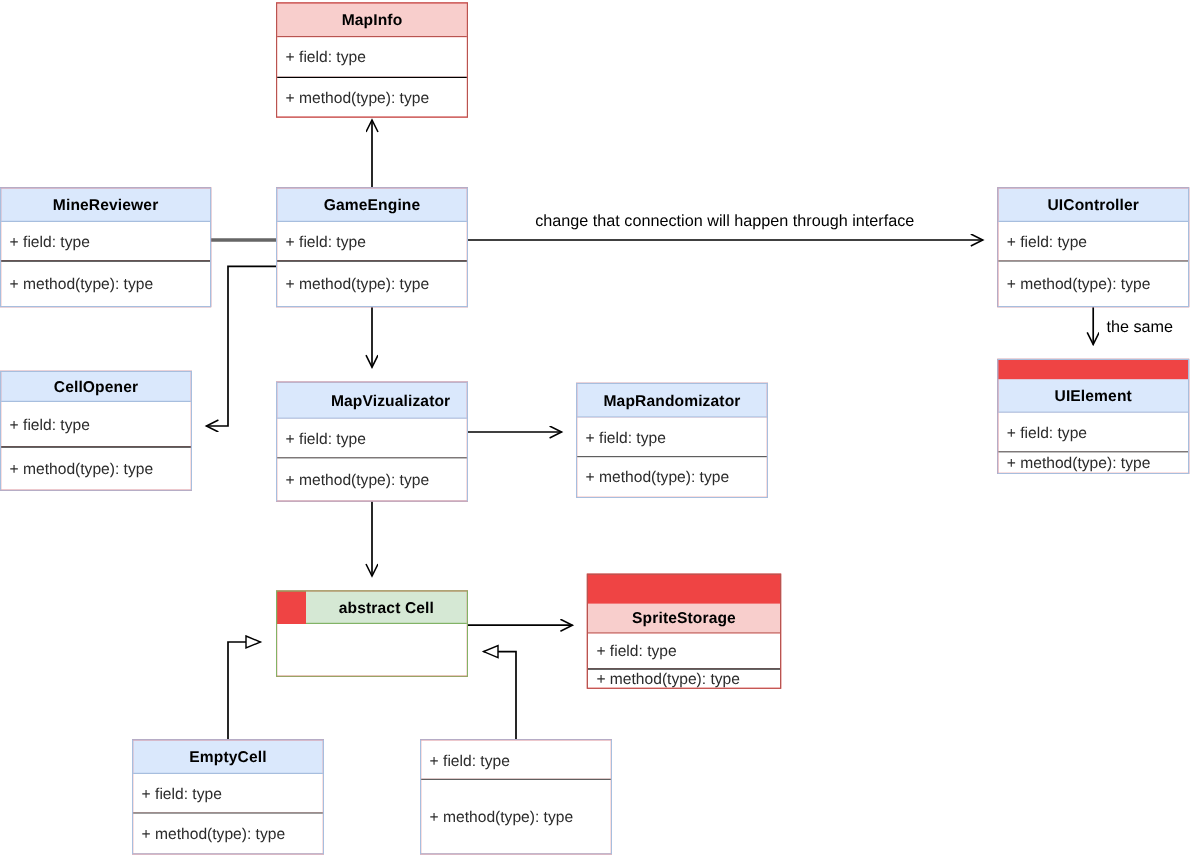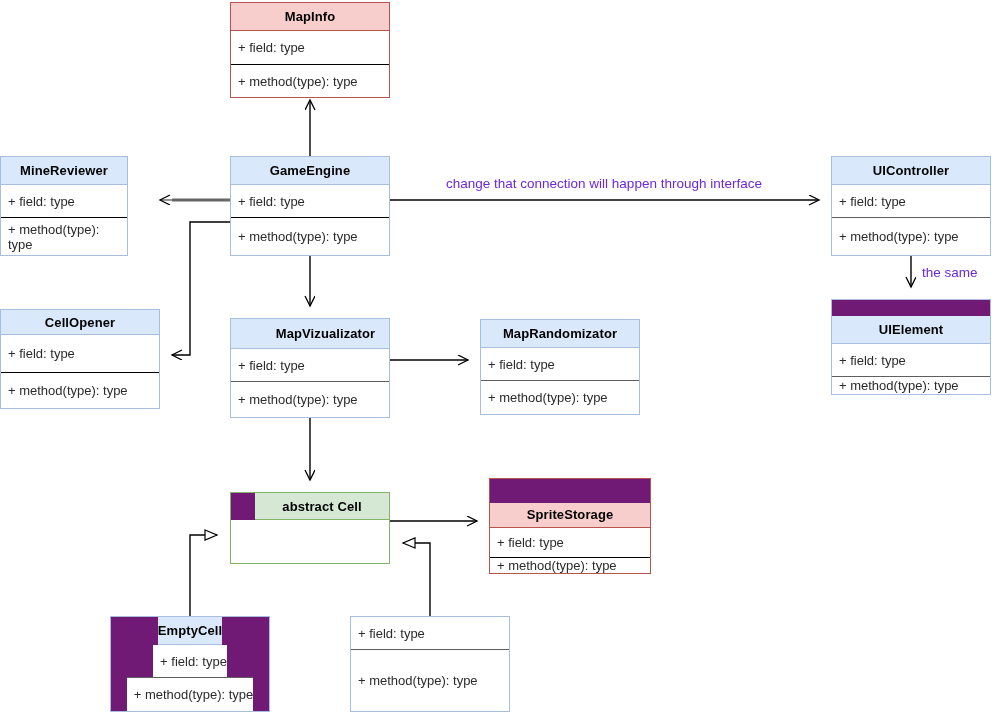--- a/index.html
+++ b/index.html
@@ -22,21 +22,21 @@
     position: absolute;
     left: 0;
     top: 0;
     width: 1001px;
     height: 714px;
     pointer-events: none;
   }
   .uml-class {
     position: absolute;
     box-sizing: border-box;
-    background: #701a75;
+    background: #ef4444;
     display: flex;
     flex-direction: column;
   }
   .uml-head {
     box-sizing: border-box;
     font-weight: bold;
     font-size: 13px;
     text-align: center;
     display: flex;
     align-items: center;
@@ -69,21 +69,21 @@
   .theme-pink .uml-head { background: #f8cecc; border-bottom: 1px solid #b85450; }
   .theme-pink .uml-sec.divided { border-top: 1px solid #000000; }
 
   
   .theme-green { border: 1px solid #82b366; }
   .theme-green .uml-head { background: #d5e8d4; border-bottom: 1px solid #82b366; margin-left: 24px; }
 
   .edge-label {
     position: absolute;
     font-size: 13.5px;
-    color: #6d28d9;
+    color: #000000;
     white-space: nowrap;
     background: #ffffff;
     padding: 0 3px;
   }
 </style>
 </head>
 <body>
 
 <div id="canvas">
 
@@ -145,21 +145,21 @@
       <path d="M430,616 L430,543 L403,543" fill="none" stroke="#000000" stroke-width="1.4" marker-end="url(#inheritArrow)"></path>
     </g>
   </svg>
 
   <div class="uml-class theme-pink" style="left:230px; top:2px; width:160px; height:96px;">
     <div class="uml-head" style="height:28px;">MapInfo</div>
     <div class="uml-sec" style="height:33px;">+ field: type</div>
     <div class="uml-sec divided" style="flex:1;">+ method(type): type</div>
   </div>
 
-  <div class="uml-class theme-blue-k" style="left:0px; top:156px; width:128px; height:100px;">
+  <div class="uml-class theme-blue-k" style="left:0px; top:156px; width:176px; height:100px;">
     <div class="uml-head" style="height:28px;">MineReviewer</div>
     <div class="uml-sec" style="height:32px;">+ field: type</div>
     <div class="uml-sec divided" style="flex:1;">+ method(type): type</div>
   </div>
 
   <div class="uml-class theme-blue-k" style="left:230px; top:156px; width:160px; height:100px;">
     <div class="uml-head" style="height:28px;">GameEngine</div>
     <div class="uml-sec" style="height:32px;">+ field: type</div>
     <div class="uml-sec divided" style="flex:1;">+ method(type): type</div>
   </div>
@@ -198,21 +198,21 @@
     <div class="uml-head" style="height:27px;">abstract Cell</div>
     <div class="uml-sec" style="flex:1;"></div>
   </div>
 
   <div class="uml-class theme-pink" style="left:489px; top:478px; width:162px; height:96px;">
     <div class="uml-head" style="height:28px;margin-top:24px;">SpriteStorage</div>
     <div class="uml-sec" style="height:33px;">+ field: type</div>
     <div class="uml-sec divided" style="flex:1;">+ method(type): type</div>
   </div>
 
-  <div class="uml-class theme-blue" style="left:110px; top:616px; width:160px; height:96px;align-items:center;">
+  <div class="uml-class theme-blue" style="left:110px; top:616px; width:160px; height:96px;">
     <div class="uml-head" style="height:28px;">EmptyCell</div>
     <div class="uml-sec" style="height:32px;">+ field: type</div>
     <div class="uml-sec divided" style="flex:1;">+ method(type): type</div>
   </div>
 
   <div class="uml-class theme-blue" style="left:350px; top:616px; width:160px; height:96px;">
     <div class="uml-sec" style="height:32px;">+ field: type</div>
     <div class="uml-sec divided" style="flex:1;">+ method(type): type</div>
   </div>
 

